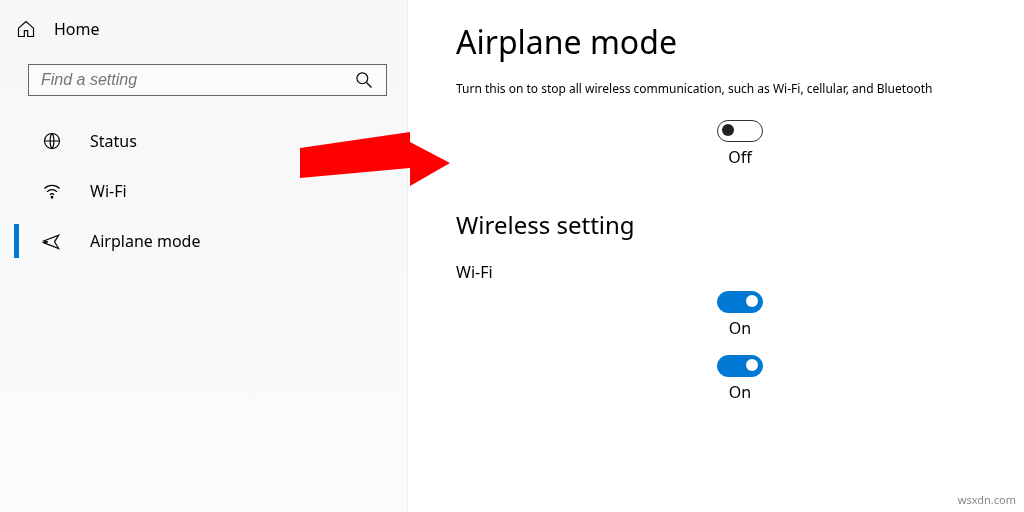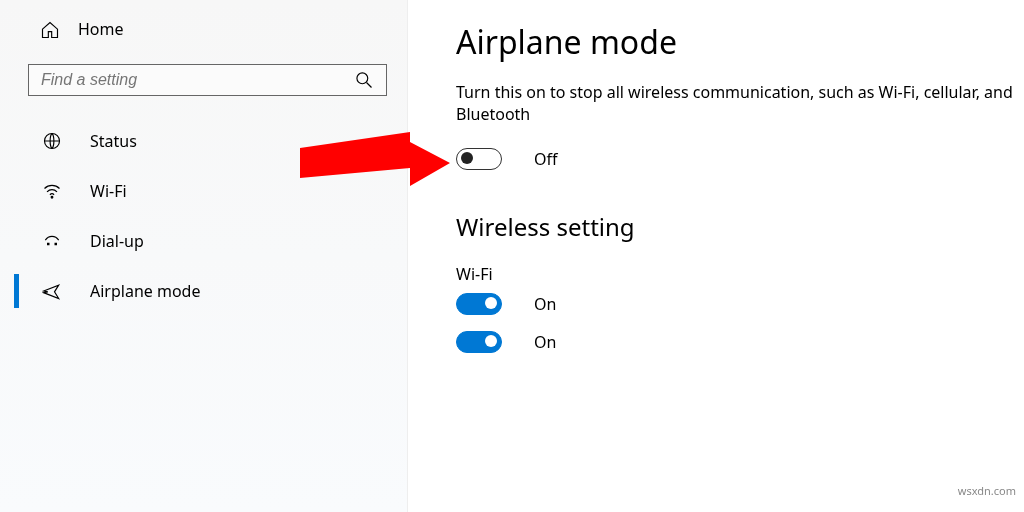--- a/index.html
+++ b/index.html
@@ -15,23 +15,23 @@
 .sidebar {
   width: 408px;
   height: 512px;
   background: linear-gradient(to bottom, #f7f7f7, #f9fbfd);
   padding-top: 4px;
   border-right: 1px solid #eee;
   position: relative;
 }
 .home-row {
   display: flex;
-  align-items: flex-end;
+  align-items: center;
   gap: 18px;
-  padding: 14px 0 14px 40px;
+  padding: 14px 0 14px 16px;
   font-size: 16px;
 }
 .search-box {
   margin: 10px 20px 8px 28px;
   border: 1px solid #666;
   height: 32px;
   display: flex;
   align-items: center;
   padding: 0 12px;
   background: #fbfbfb;
@@ -73,30 +73,31 @@
   flex: 1;
   padding: 20px 0 0 48px;
   position: relative;
 }
 h1 {
   font-weight: 400;
   font-size: 32px;
   margin-bottom: 18px;
 }
 .desc {
-  font-size: 16px;
+  font-size: 12px;
   line-height: 1.4;
   margin-bottom: 22px;
   max-width: 560px;
 }
 .toggle-row {
   display: flex;
   align-items: center;
-  gap: 32px;
+  gap: 4px;
   margin-bottom: 10px;
+  flex-direction: column;
 }
 .toggle {
   width: 46px; height: 22px;
   border-radius: 11px;
   border: 1.6px solid #333;
   position: relative;
   background: #fff;
 }
 .toggle .knob {
   position: absolute;
@@ -124,21 +125,21 @@
 .device-label { font-size: 16px; margin-bottom: 8px; }
 .arrow {
   position: absolute;
   left: 300px;
   top: 128px;
   pointer-events: none;
 }
 .watermark {
   position: absolute;
   right: 8px;
-  bottom: 14px;
+  bottom: 5px;
   font-size: 11px;
   color: #888;
 }
 </style>
 </head>
 <body>
 
 <div class="sidebar">
   <div class="home-row">
     <span class="icon">
@@ -174,29 +175,20 @@
       <span class="icon">
         <svg viewBox="0 0 24 24">
             <path d="M3 9c5-5 13-5 18 0"></path>
             <path d="M6 13c3.5-3.5 8.5-3.5 12 0"></path>
             <path d="M9.5 16.5c1.5-1.5 3.5-1.5 5 0"></path>
             <circle cx="12" cy="19.5" r="1" fill="#000"></circle>
           </svg>
       </span>
       <span>Wi-Fi</span>
     </div>
-    <div class="nav-item">
-      <span class="icon">
-        <svg viewBox="0 0 24 24">
-            <path d="M4 11c4-6 12-6 16 0"></path>
-            <path d="M6 14h3v3H6z M15 14h3v3h-3z" fill="#000" stroke="none"></path>
-          </svg>
-      </span>
-      <span>Dial-up</span>
-    </div>
     <div class="nav-item active">
       <span class="icon">
         <svg viewBox="0 0 24 24">
             <path d="M2 12l18-7-5 8 5 8-18-7 5-1z"></path>
           </svg>
       </span>
       <span>Airplane mode</span>
     </div>
   </div>
 </div>

